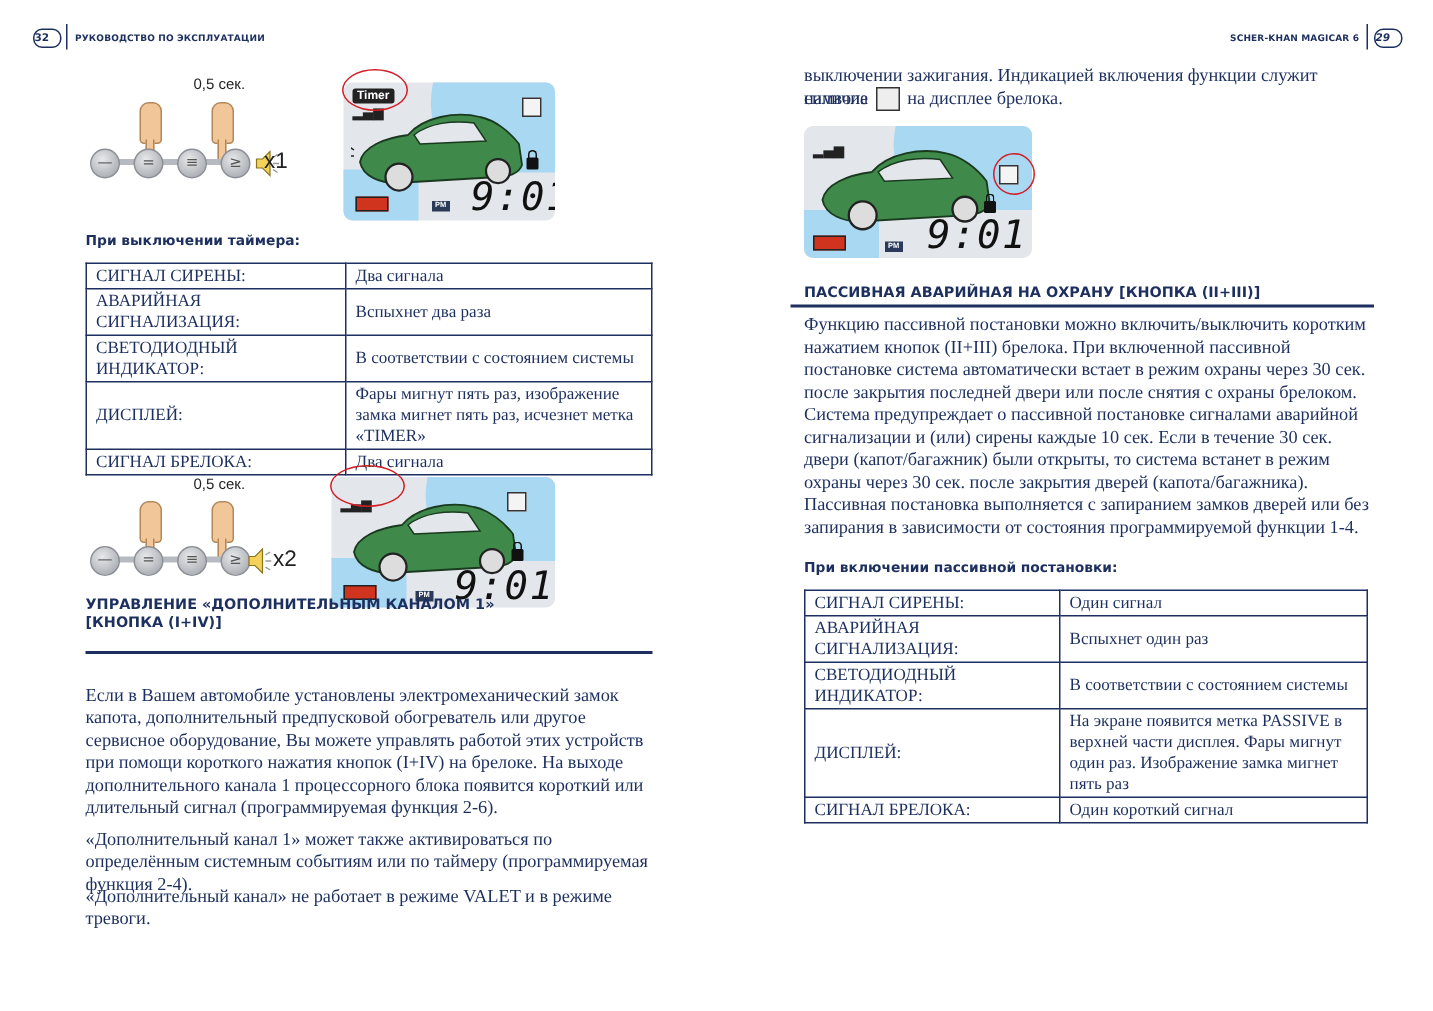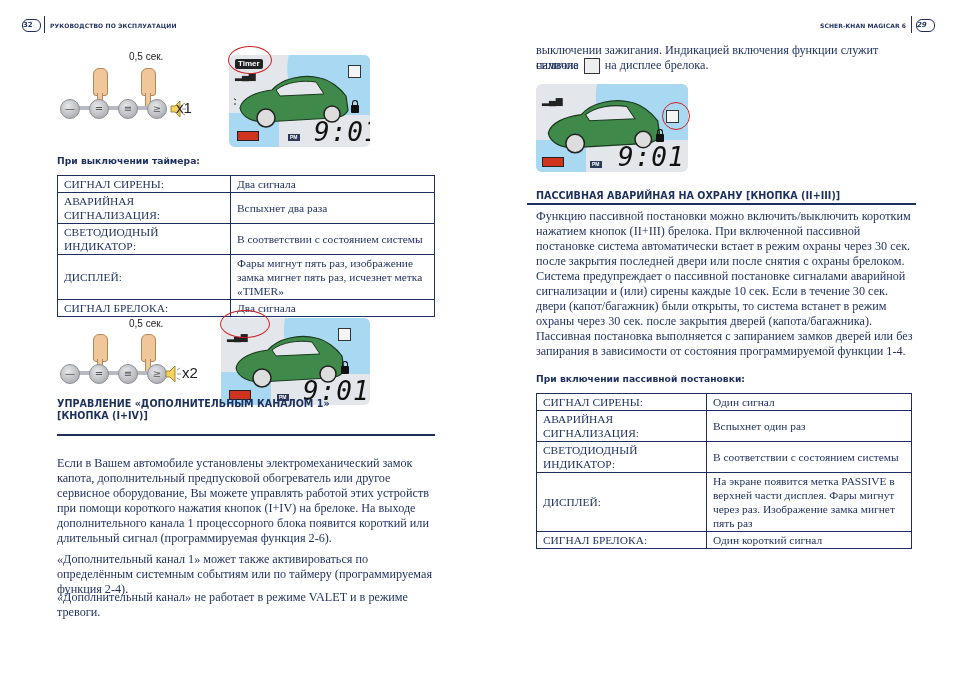--- a/index.html
+++ b/index.html
@@ -198,20 +198,20 @@
   <tr>
         <td>АВАРИЙНАЯ СИГНАЛИЗАЦИЯ:</td>
         <td>Вспыхнет один раз</td>
       </tr>
   <tr>
         <td>СВЕТОДИОДНЫЙ ИНДИКАТОР:</td>
         <td>В соответствии с состоянием системы</td>
       </tr>
   <tr>
         <td>ДИСПЛЕЙ:</td>
-        <td>На экране появится метка PASSIVE в верхней части дисплея. Фары мигнут через раз. Изображение замка мигнет пять раз</td>
+        <td>На экране появится метка PASSIVE в верхней части дисплея. Фары мигнут один раз. Изображение замка мигнет пять раз</td>
       </tr>
   <tr>
         <td>СИГНАЛ БРЕЛОКА:</td>
         <td>Один короткий сигнал</td>
       </tr>
 </tbody>
   </table>
 
 </body></html>

